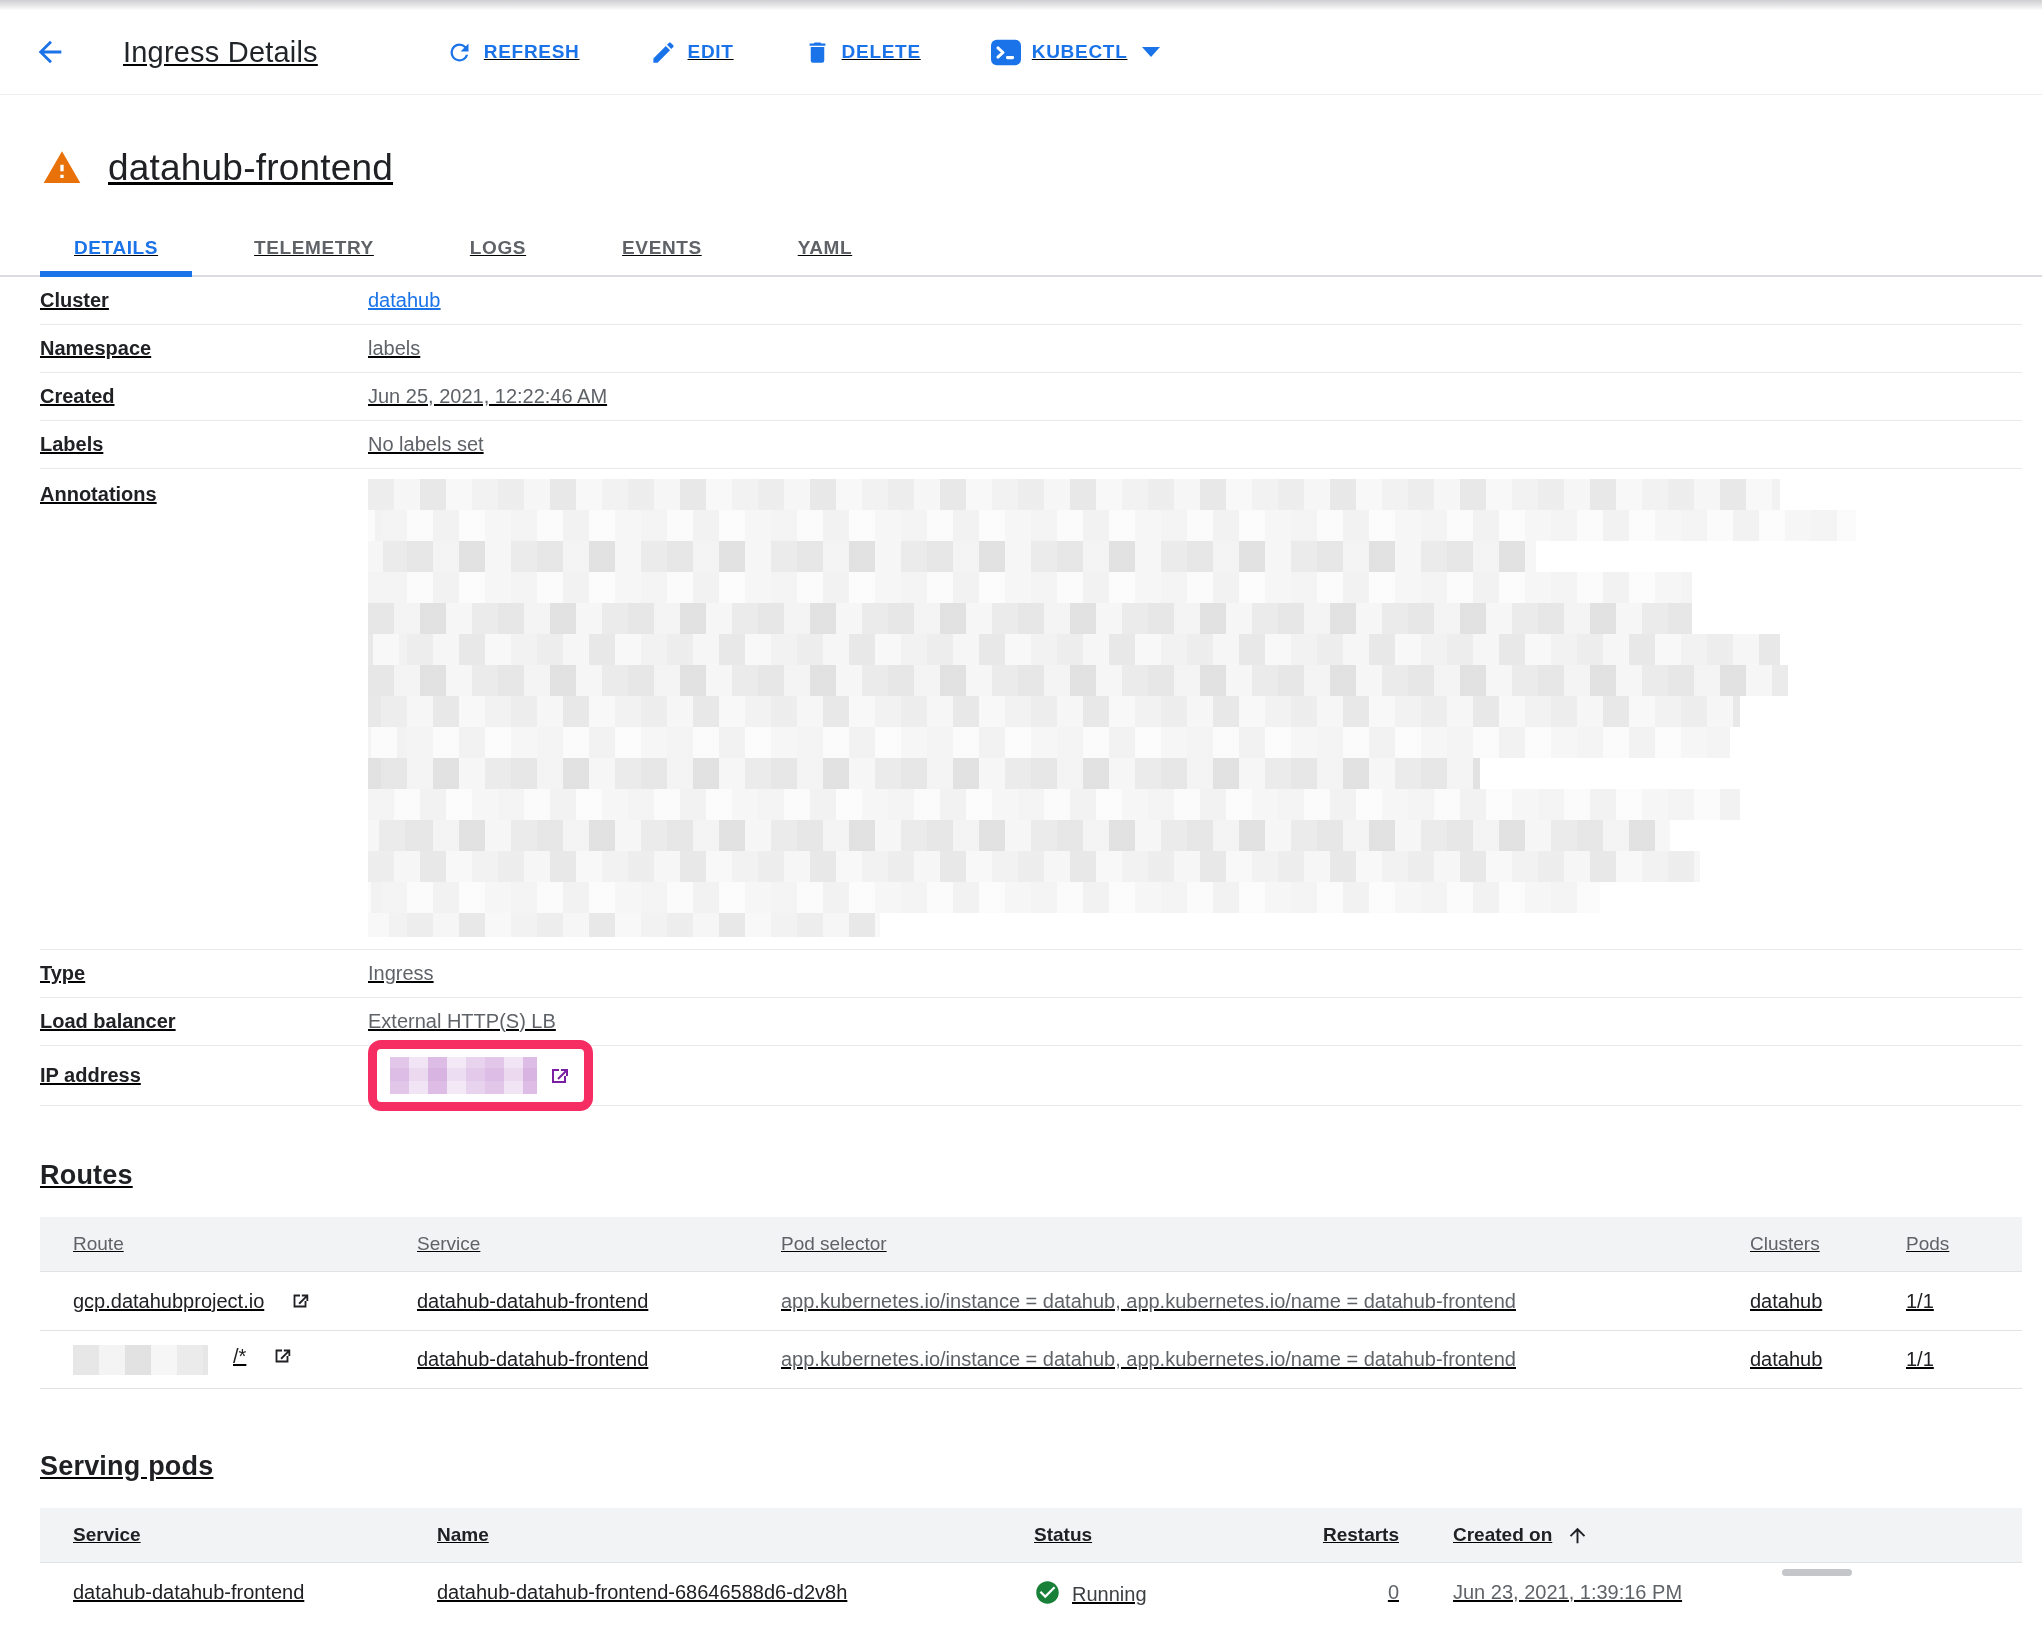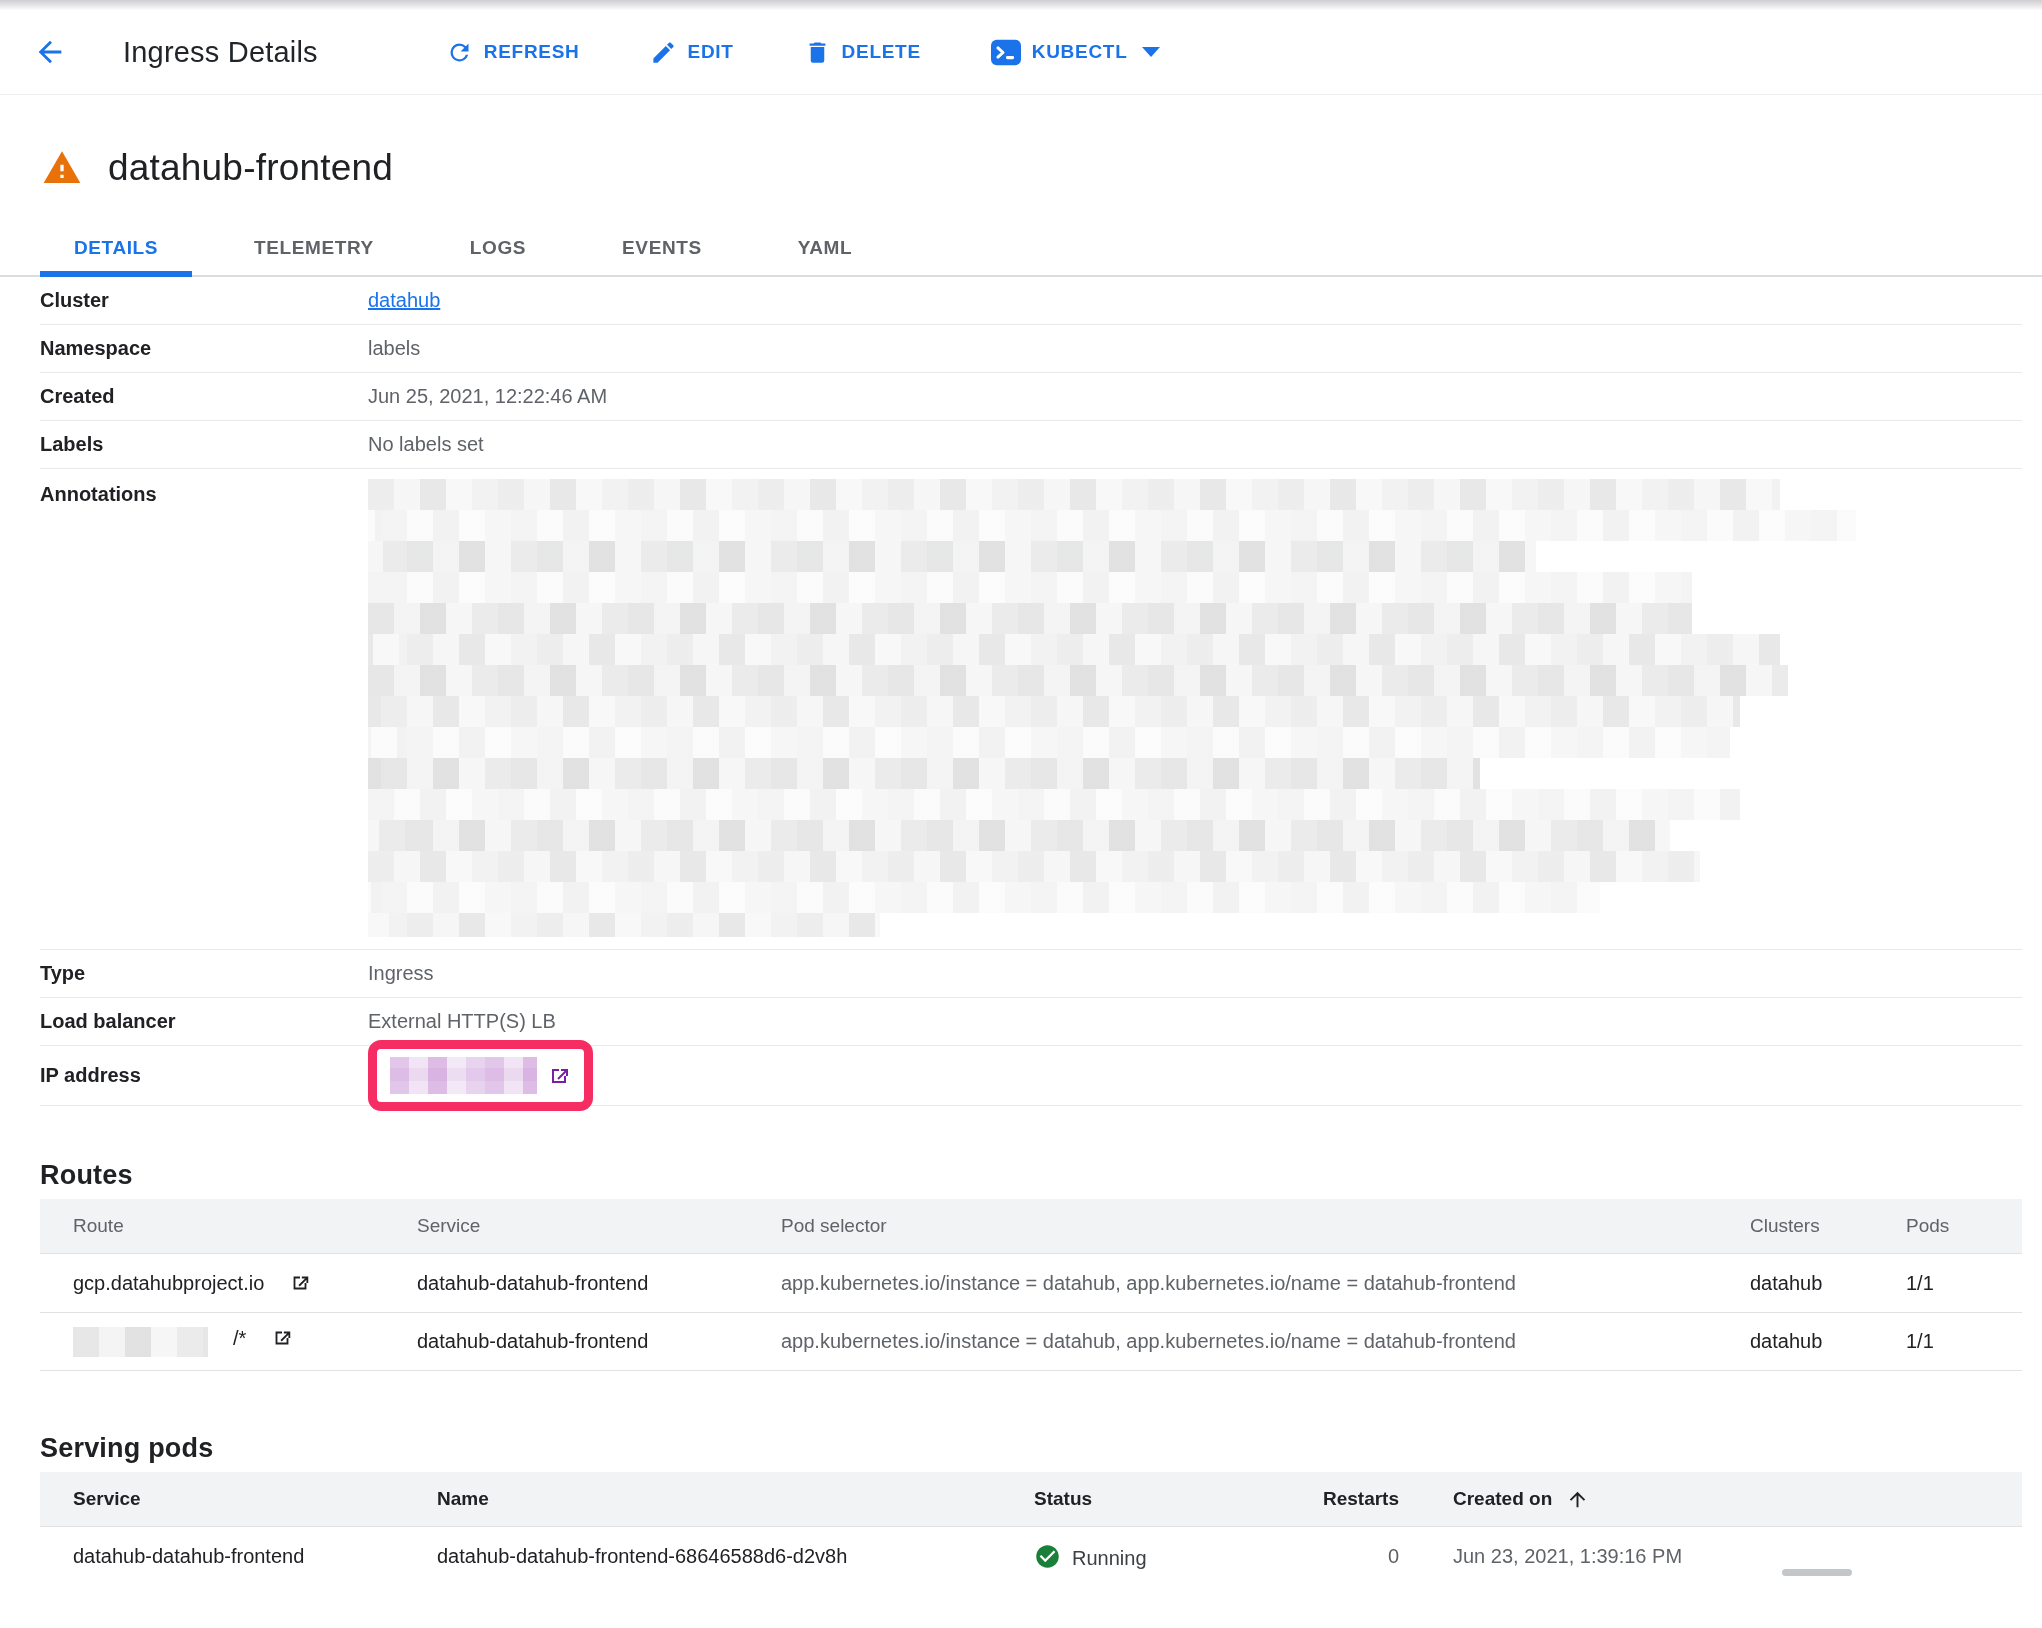--- a/index.html
+++ b/index.html
@@ -1,17 +1,17 @@
 <!DOCTYPE html>
 <html><head>
 <meta charset="utf-8">
 <style>
   * { box-sizing: border-box; margin: 0; padding: 0; }
   body { font-family: "Liberation Sans", sans-serif; background: #fff; }
-  .page { width: 2042px; height: 1628px; position: relative; overflow: hidden; background: #fff; }
+  .page { width: 2042px; height: 1628px; position: relative; overflow: hidden; background: #fff; text-decoration: underline; }
 
   
   .topstrip { height: 10px; background: linear-gradient(#cfcfd2, #ededee 70%, #fdfdfd); }
 
   
   .toolbar { height: 85px; display: flex; align-items: center; border-bottom: 1px solid #ebedef; background: #fff; }
   .back-btn { margin-left: 33px; width: 34px; height: 34px; color: #1a73e8; cursor: pointer; }
   .back-btn svg { width: 34px; height: 34px; }
   .tb-title { margin-left: 56px; font-size: 29px; color: #212529; letter-spacing: .2px; }
   .tb-actions { display: flex; align-items: center; margin-left: 128px; gap: 70px; }
@@ -69,21 +69,21 @@
   .ext-ic svg { width: 24px; height: 24px; }
   .ext-ic.dark { color: #202124; width: 22px; height: 22px; }
   .ext-ic.dark svg { width: 22px; height: 22px; }
 
   
   .section-head { font-size: 27px; font-weight: 700; color: #202124; letter-spacing: .2px; }
   .routes .section-head { margin-top: 54px; }
   .serving .section-head { margin-top: 62px; }
 
   table, .grid { width: 100%; }
-  .grid { margin-top: 8px; }
+  .grid { margin-top: 26px; }
   .grow { display: grid; align-items: center; padding-left: 33px; padding-right: 16px; }
   .routes .grow { grid-template-columns: 344px 364px 1fr 156px 100px; }
   .serving .grow { grid-template-columns: 364px 597px 266px 99px 1fr; }
   .ghead { background: #f1f3f4; height: 54px; font-size: 19px; }
   .routes .ghead { color: #5f6368; font-weight: 400; }
   .serving .ghead { color: #202124; font-weight: 700; }
   .grow.body { min-height: 59px; border-top: 1px solid #e0e2e4; font-size: 20px; color: #202124; }
   .routes .grow.body:last-child { border-bottom: 1px solid #e0e2e4; }
   .cell-gray { color: #5f6368; }
   .cell-right { text-align: right; }

